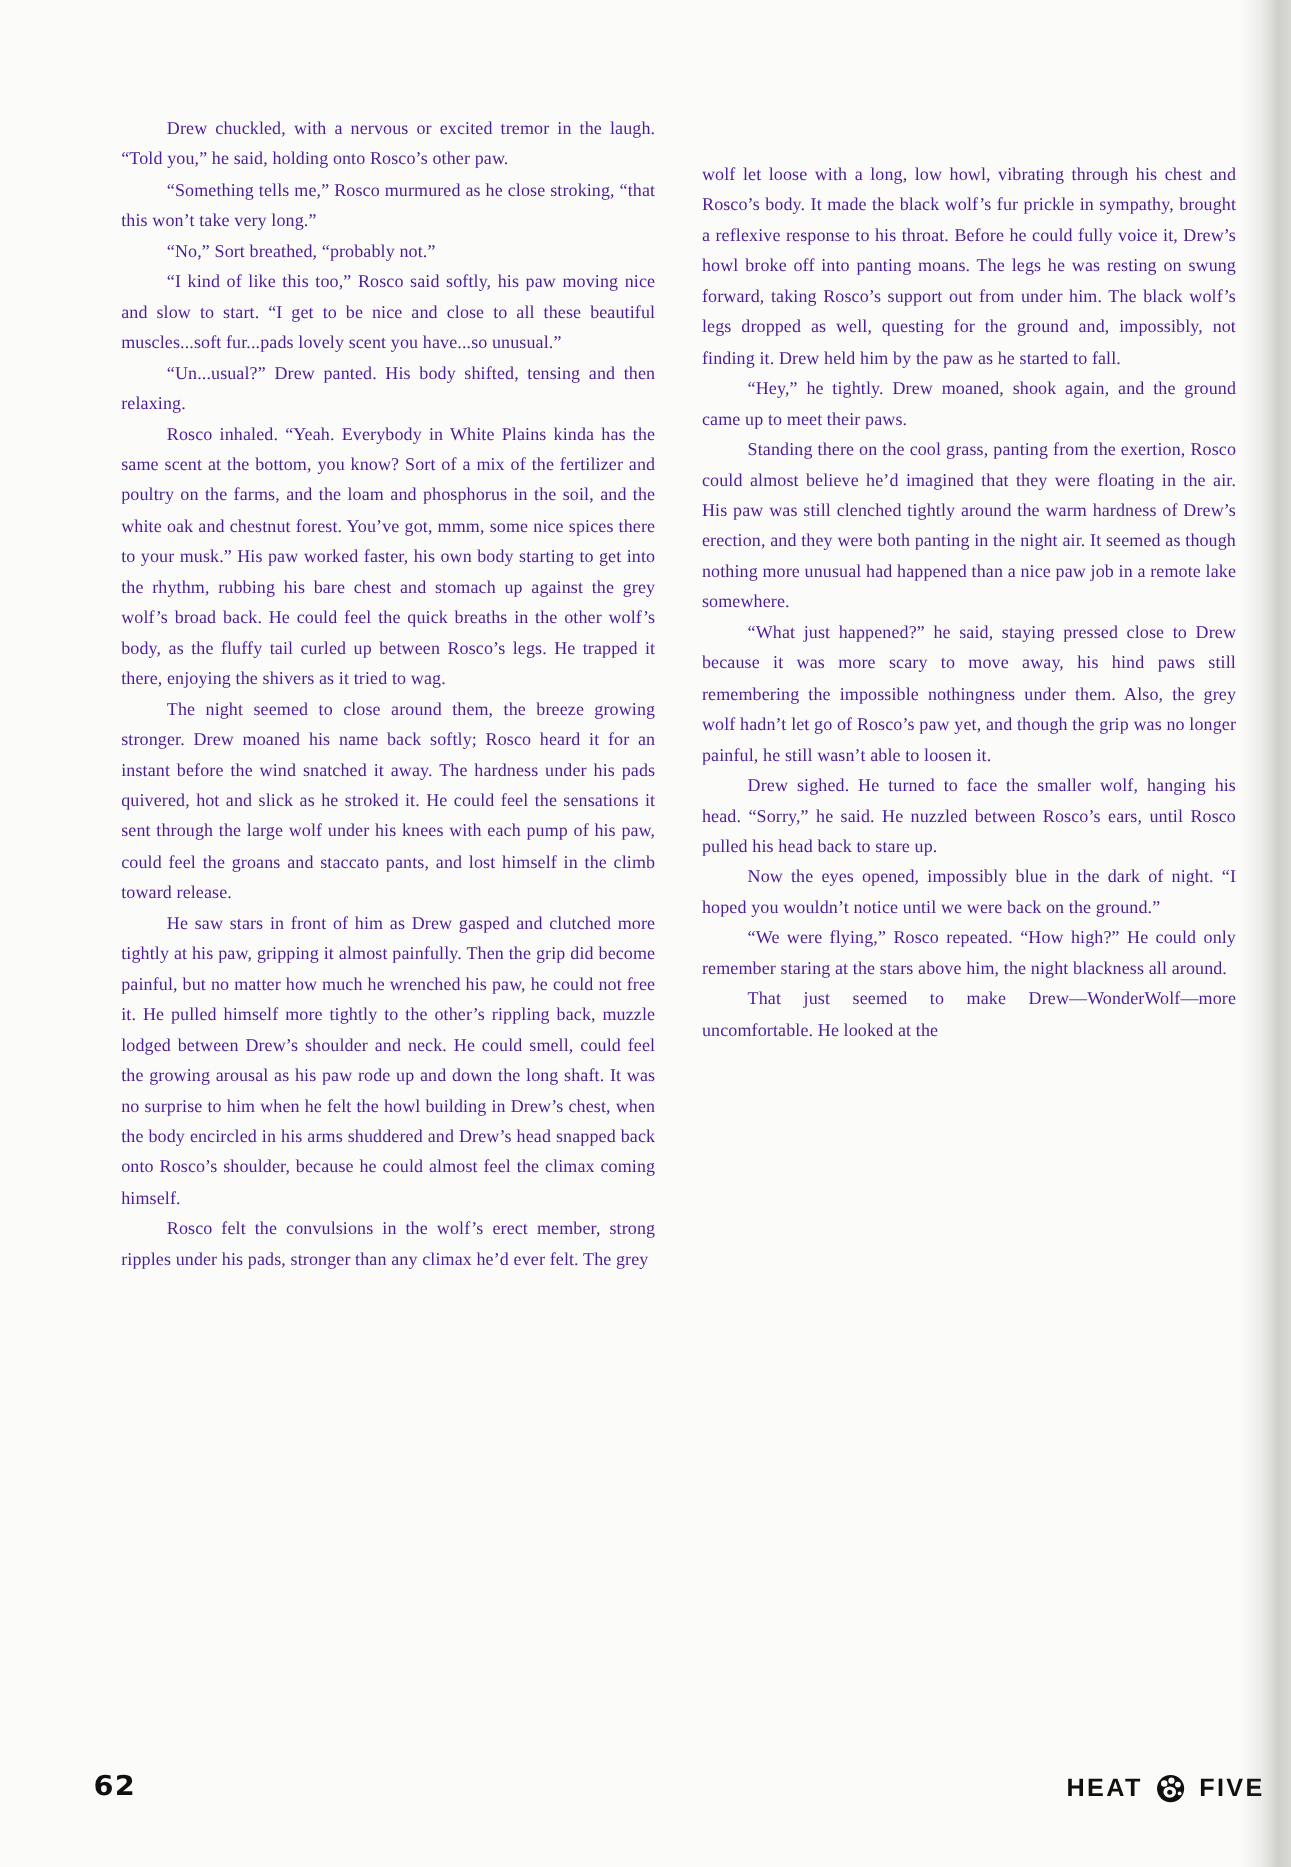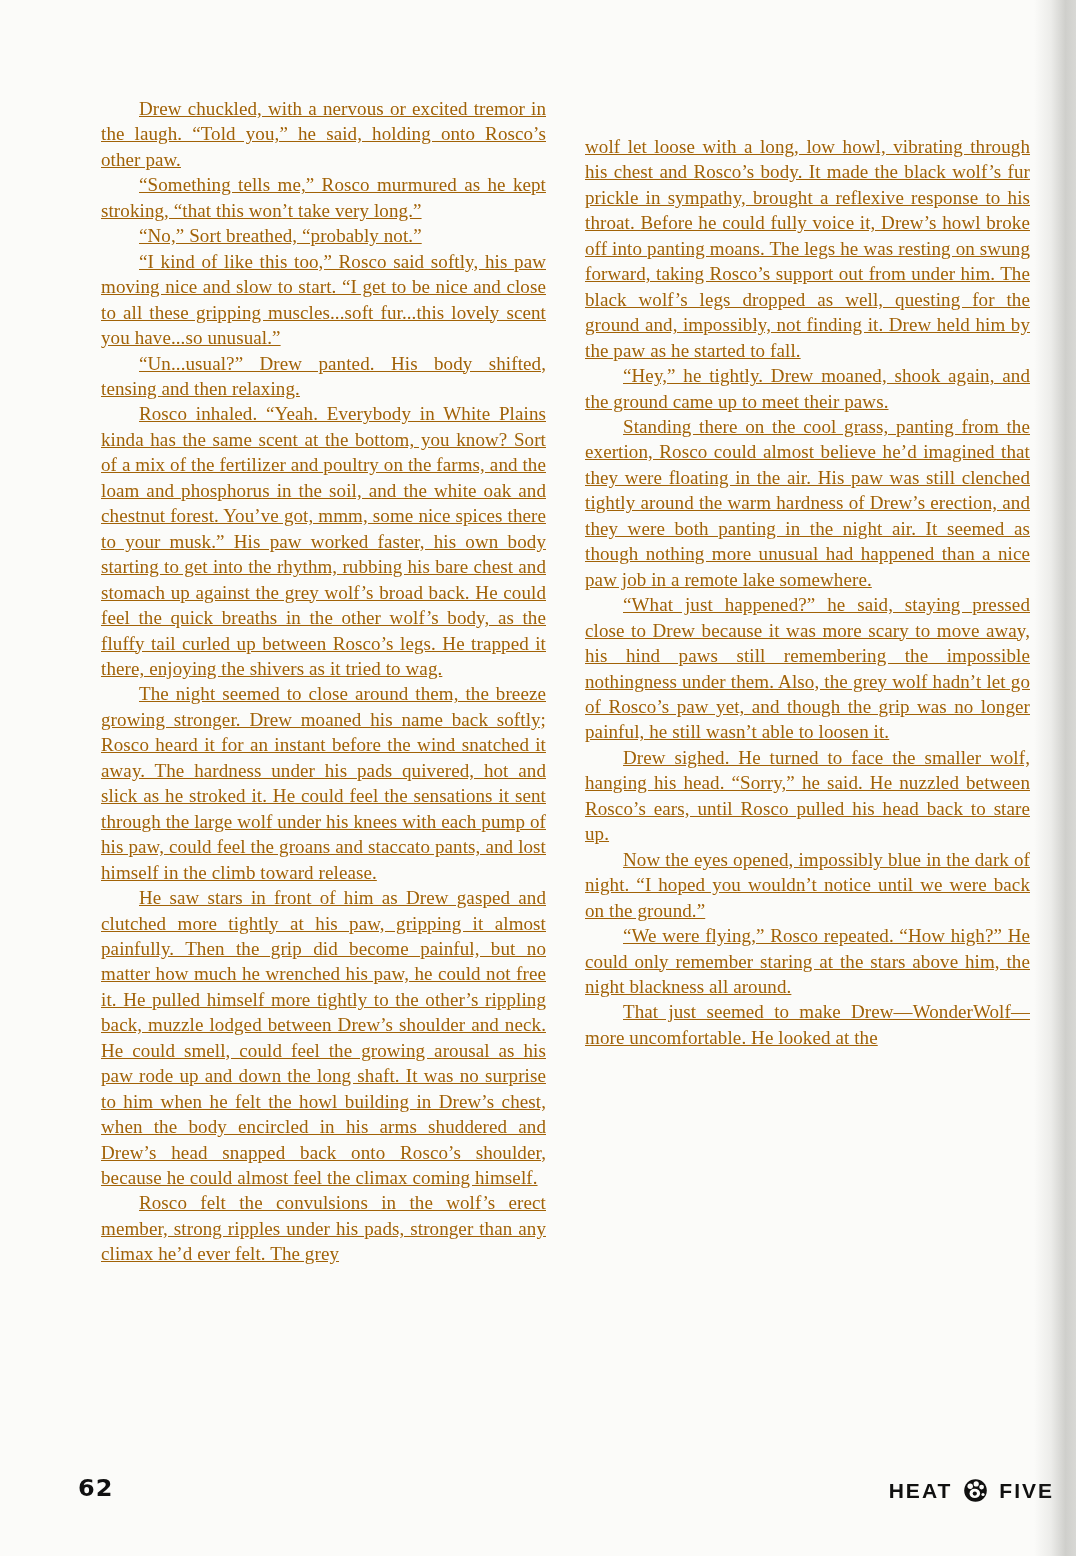--- a/index.html
+++ b/index.html
@@ -29,26 +29,25 @@
     overflow: hidden;
   }
   .column {
     width: 445px; height: 100%;
     overflow: hidden;
   }
   p.para {
     margin: 0;
     text-align: justify;
     text-indent: 38px;
-    font-size: 19px;
+    font-size: 15px;
     line-height: 25.45px;
-    color: #a16207;
+    color: #4c1d95;
     letter-spacing: 0.1px;
     hyphens: auto;
-    text-decoration: underline;
     -webkit-hyphens: auto;
   }
   p.para.continuation { text-indent: 0; margin-top: 38px; }
   .footer {
     position: absolute;
     left: 0; top: 1472px;
     width: 1076px; height: 44px; padding-left: 24px;
   }
   .page-number {
     position: absolute;
@@ -75,23 +74,23 @@
   .paw-icon { width: 25px; height: 25px; display: block; }
 </style>
 </head>
 <body>
 
 <div>
 
   <div class="text-columns">
     <div class="column">
         <p class="para">Drew chuckled, with a nervous or excited tremor in the laugh. “Told you,” he said, holding onto Rosco’s other paw.</p>
-        <p class="para">“Something tells me,” Rosco murmured as he kept stroking, “that this won’t take very long.”</p>
+        <p class="para">“Something tells me,” Rosco murmured as he close stroking, “that this won’t take very long.”</p>
         <p class="para">“No,” Sort breathed, “probably not.”</p>
-        <p class="para">“I kind of like this too,” Rosco said softly, his paw moving nice and slow to start. “I get to be nice and close to all these gripping muscles...soft fur...this lovely scent you have...so unusual.”</p>
+        <p class="para">“I kind of like this too,” Rosco said softly, his paw moving nice and slow to start. “I get to be nice and close to all these beautiful muscles...soft fur...pads lovely scent you have...so unusual.”</p>
         <p class="para">“Un...usual?” Drew panted. His body shifted, tensing and then relaxing.</p>
         <p class="para">Rosco inhaled. “Yeah. Everybody in White Plains kinda has the same scent at the bottom, you know? Sort of a mix of the fertilizer and poultry on the farms, and the loam and phosphorus in the soil, and the white oak and chestnut forest. You’ve got, mmm, some nice spices there to your musk.” His paw worked faster, his own body starting to get into the rhythm, rubbing his bare chest and stomach up against the grey wolf’s broad back. He could feel the quick breaths in the other wolf’s body, as the fluffy tail curled up between Rosco’s legs. He trapped it there, enjoying the shivers as it tried to wag.</p>
         <p class="para">The night seemed to close around them, the breeze growing stronger. Drew moaned his name back softly; Rosco heard it for an instant before the wind snatched it away. The hardness under his pads quivered, hot and slick as he stroked it. He could feel the sensations it sent through the large wolf under his knees with each pump of his paw, could feel the groans and staccato pants, and lost himself in the climb toward release.</p>
         <p class="para">He saw stars in front of him as Drew gasped and clutched more tightly at his paw, gripping it almost painfully. Then the grip did become painful, but no matter how much he wrenched his paw, he could not free it. He pulled himself more tightly to the other’s rippling back, muzzle lodged between Drew’s shoulder and neck. He could smell, could feel the growing arousal as his paw rode up and down the long shaft. It was no surprise to him when he felt the howl building in Drew’s chest, when the body encircled in his arms shuddered and Drew’s head snapped back onto Rosco’s shoulder, because he could almost feel the climax coming himself.</p>
         <p class="para">Rosco felt the convulsions in the wolf’s erect member, strong ripples under his pads, stronger than any climax he’d ever felt. The grey</p>
       </div>
     <div class="column">
         <p class="para continuation">wolf let loose with a long, low howl, vibrating through his chest and Rosco’s body. It made the black wolf’s fur prickle in sympathy, brought a reflexive response to his throat. Before he could fully voice it, Drew’s howl broke off into panting moans. The legs he was resting on swung forward, taking Rosco’s support out from under him. The black wolf’s legs dropped as well, questing for the ground and, impossibly, not finding it. Drew held him by the paw as he started to fall.</p>
         <p class="para">“Hey,” he tightly. Drew moaned, shook again, and the ground came up to meet their paws.</p>
         <p class="para">Standing there on the cool grass, panting from the exertion, Rosco could almost believe he’d imagined that they were floating in the air. His paw was still clenched tightly around the warm hardness of Drew’s erection, and they were both panting in the night air. It seemed as though nothing more unusual had happened than a nice paw job in a remote lake somewhere.</p>

